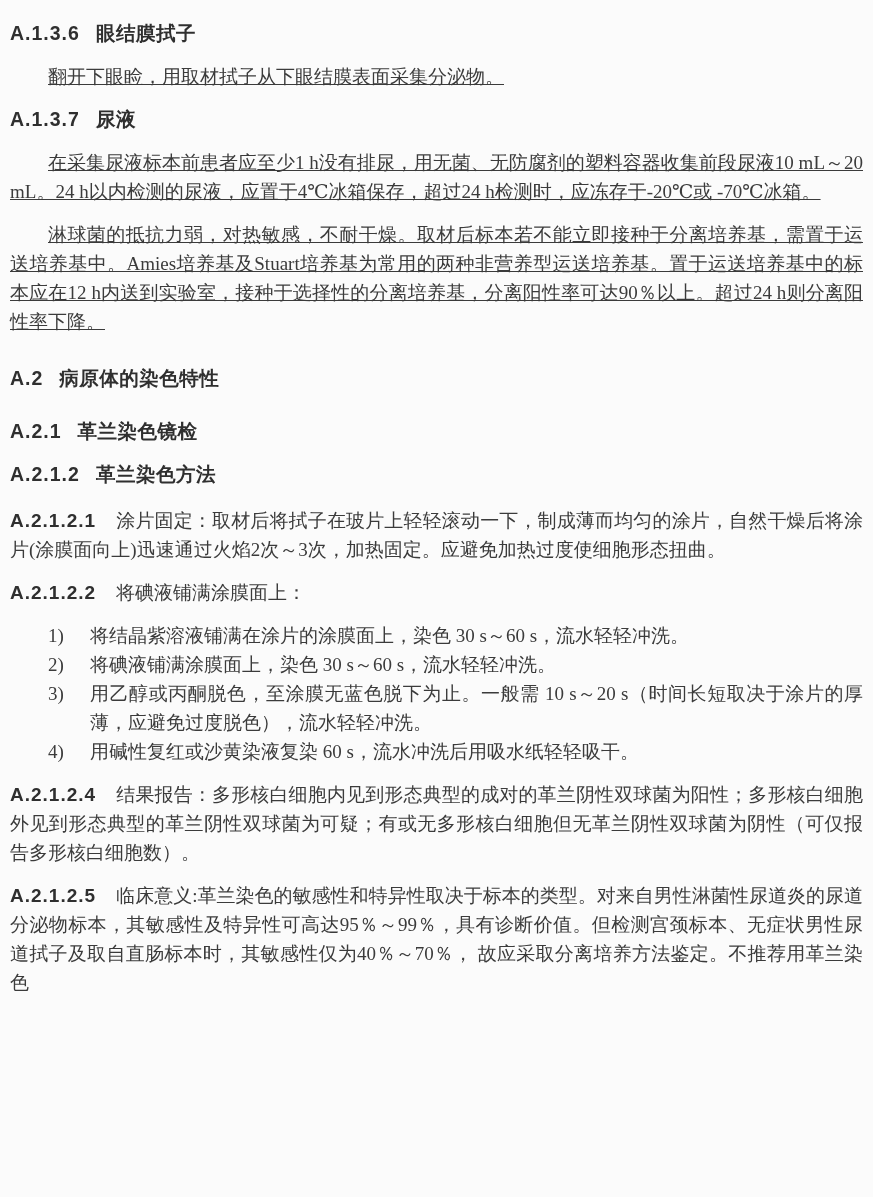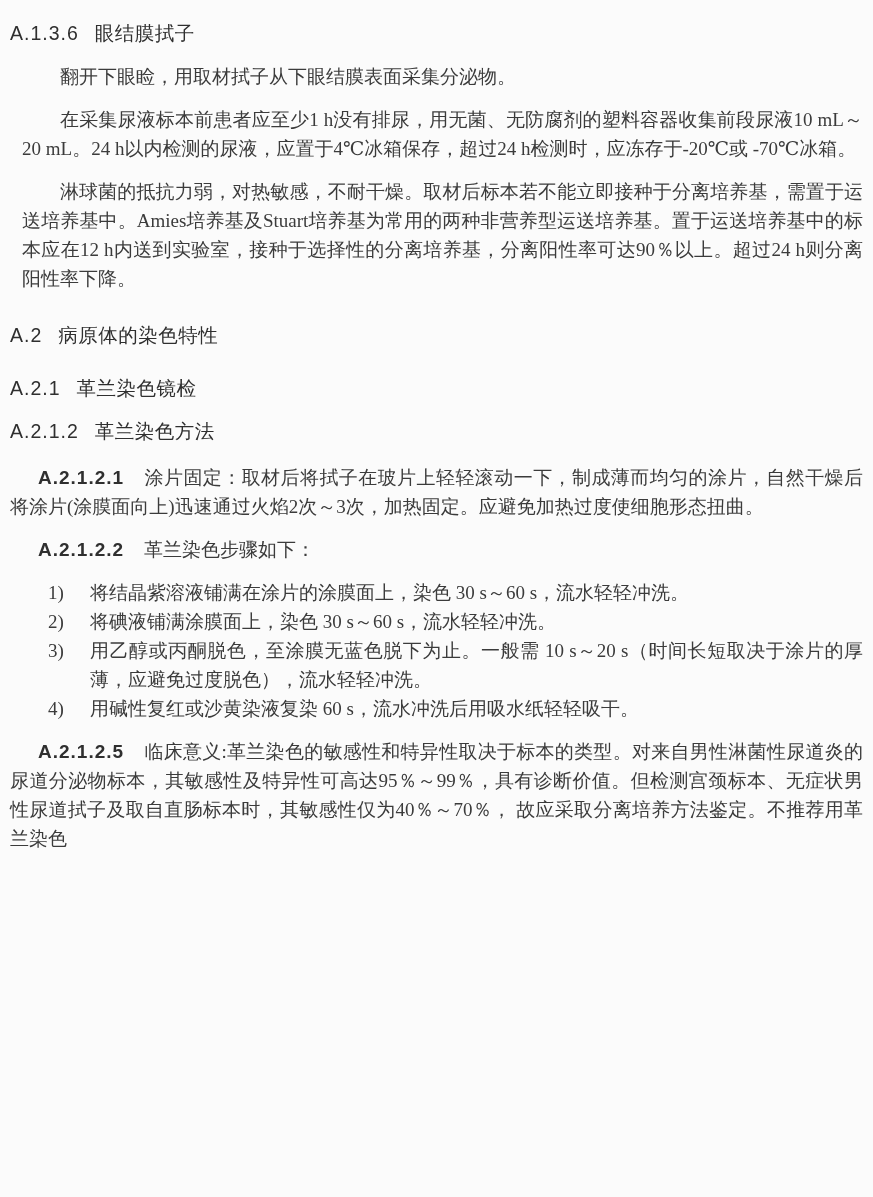--- a/index.html
+++ b/index.html
@@ -15,51 +15,51 @@
     background: #fbfbfb;
     color: #3b3b3b;
     padding: 5px 10px 0 10px;
     font-size: 19px;
     line-height: 29px;
     overflow: hidden;
   }
   
   .h {
     font-family: "Liberation Sans", "DejaVu Sans", sans-serif;
-    font-weight: normal;
+    font-weight: bold;
     color: #2f2f2f;
     font-size: 19.5px;
     margin: 14px 0 0 0;
     letter-spacing: 0.5px;
   }
   .h .num {
     display: inline-block;
     margin-right: 16px;
     letter-spacing: 1px;
   }
   .mt-xl { margin-top: 28px; }
   .mt-lg { margin-top: 24px; }
   
   .p {
-    margin: 14px 0 0 12px;
+    margin: 14px 0 0 0;
     text-indent: 2em;
     text-align: justify;
+    text-decoration: underline;
   }
   
   .np {
     margin: 14px 0 0 0;
     text-align: justify;
   }
   .np .num {
     font-family: "Liberation Sans", "DejaVu Sans", sans-serif;
     font-weight: bold;
     color: #2f2f2f;
     letter-spacing: 1px;
     margin-right: 20px;
-    margin-left: 28px;
   }
   .np.first-two-line { margin-top: 17px; }
   
   .list { margin: 14px 0 0 0; }
   .li {
     display: flex;
     align-items: flex-start;
   }
   .li .marker {
     flex: 0 0 42px;
@@ -74,20 +74,23 @@
 <body>
 
 <div class="page">
 
   <div class="h">
     <span class="num">A.1.3.6</span><span>眼结膜拭子</span>
   </div>
 
   <div class="p">翻开下眼睑，用取材拭子从下眼结膜表面采集分泌物。</div>
 
+  <div class="h">
+    <span class="num">A.1.3.7</span><span>尿液</span>
+  </div>
 
   <div class="p">在采集尿液标本前患者应至少1 h没有排尿，用无菌、无防腐剂的塑料容器收集前段尿液10 mL～20 mL。24 h以内检测的尿液，应置于4℃冰箱保存，超过24 h检测时，应冻存于-20℃或 -70℃冰箱。</div>
 
 
   <div class="p">淋球菌的抵抗力弱，对热敏感，不耐干燥。取材后标本若不能立即接种于分离培养基，需置于运送培养基中。Amies培养基及Stuart培养基为常用的两种非营养型运送培养基。置于运送培养基中的标本应在12 h内送到实验室，接种于选择性的分离培养基，分离阳性率可达90％以上。超过24 h则分离阳性率下降。</div>
 
   <div class="h mt-xl">
     <span class="num">A.2</span><span>病原体的染色特性</span>
   </div>
 
@@ -99,21 +102,21 @@
 
   <div class="h">
     <span class="num">A.2.1.2</span><span>革兰染色方法</span>
   </div>
 
   <div class="np first-two-line">
     <span class="num">A.2.1.2.1</span><span>涂片固定：取材后将拭子在玻片上轻轻滚动一下，制成薄而均匀的涂片，自然干燥后将涂片(涂膜面向上)迅速通过火焰2次～3次，加热固定。应避免加热过度使细胞形态扭曲。</span>
   </div>
 
   <div class="np">
-    <span class="num">A.2.1.2.2</span><span>革兰染色步骤如下：</span>
+    <span class="num">A.2.1.2.2</span><span>将碘液铺满涂膜面上：</span>
   </div>
 
   <div class="list">
     <div class="li">
       <span class="marker">1)</span>
       <span class="li-text">将结晶紫溶液铺满在涂片的涂膜面上，染色 30 s～60 s，流水轻轻冲洗。</span>
     </div>
     <div class="li">
       <span class="marker">2)</span>
       <span class="li-text">将碘液铺满涂膜面上，染色 30 s～60 s，流水轻轻冲洗。</span>
@@ -122,18 +125,21 @@
       <span class="marker">3)</span>
       <span class="li-text">用乙醇或丙酮脱色，至涂膜无蓝色脱下为止。一般需 10 s～20 s（时间长短取决于涂片的厚薄，应避免过度脱色），流水轻轻冲洗。</span>
     </div>
     <div class="li">
       <span class="marker">4)</span>
       <span class="li-text">用碱性复红或沙黄染液复染 60 s，流水冲洗后用吸水纸轻轻吸干。</span>
     </div>
   </div>
 
 
+  <div class="np">
+    <span class="num">A.2.1.2.4</span><span>结果报告：多形核白细胞内见到形态典型的成对的革兰阴性双球菌为阳性；多形核白细胞外见到形态典型的革兰阴性双球菌为可疑；有或无多形核白细胞但无革兰阴性双球菌为阴性（可仅报告多形核白细胞数）。</span>
+  </div>
 
   <div class="np">
     <span class="num">A.2.1.2.5</span><span>临床意义:革兰染色的敏感性和特异性取决于标本的类型。对来自男性淋菌性尿道炎的尿道分泌物标本，其敏感性及特异性可高达95％～99％，具有诊断价值。但检测宫颈标本、无症状男性尿道拭子及取自直肠标本时，其敏感性仅为40％～70％， 故应采取分离培养方法鉴定。不推荐用革兰染色</span>
   </div>
 
 </div>
 
 </body></html>

